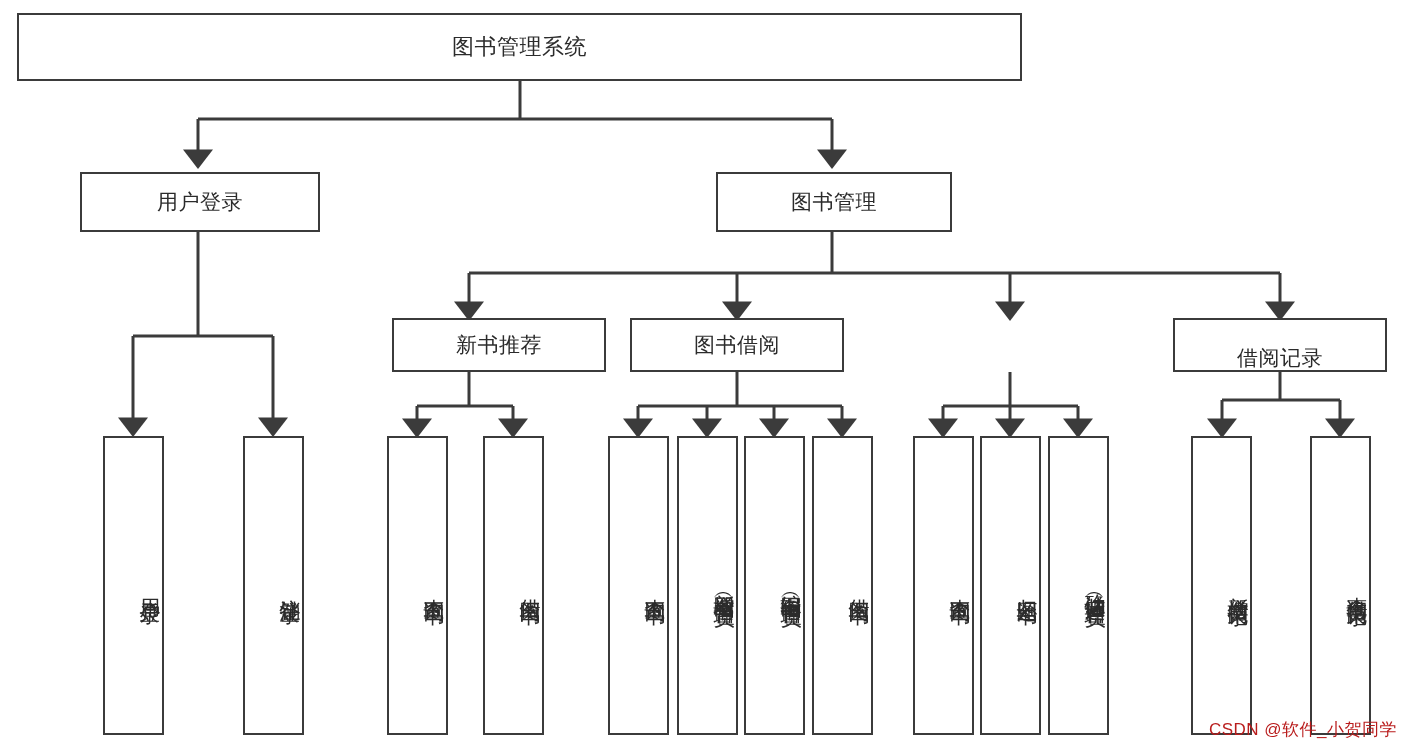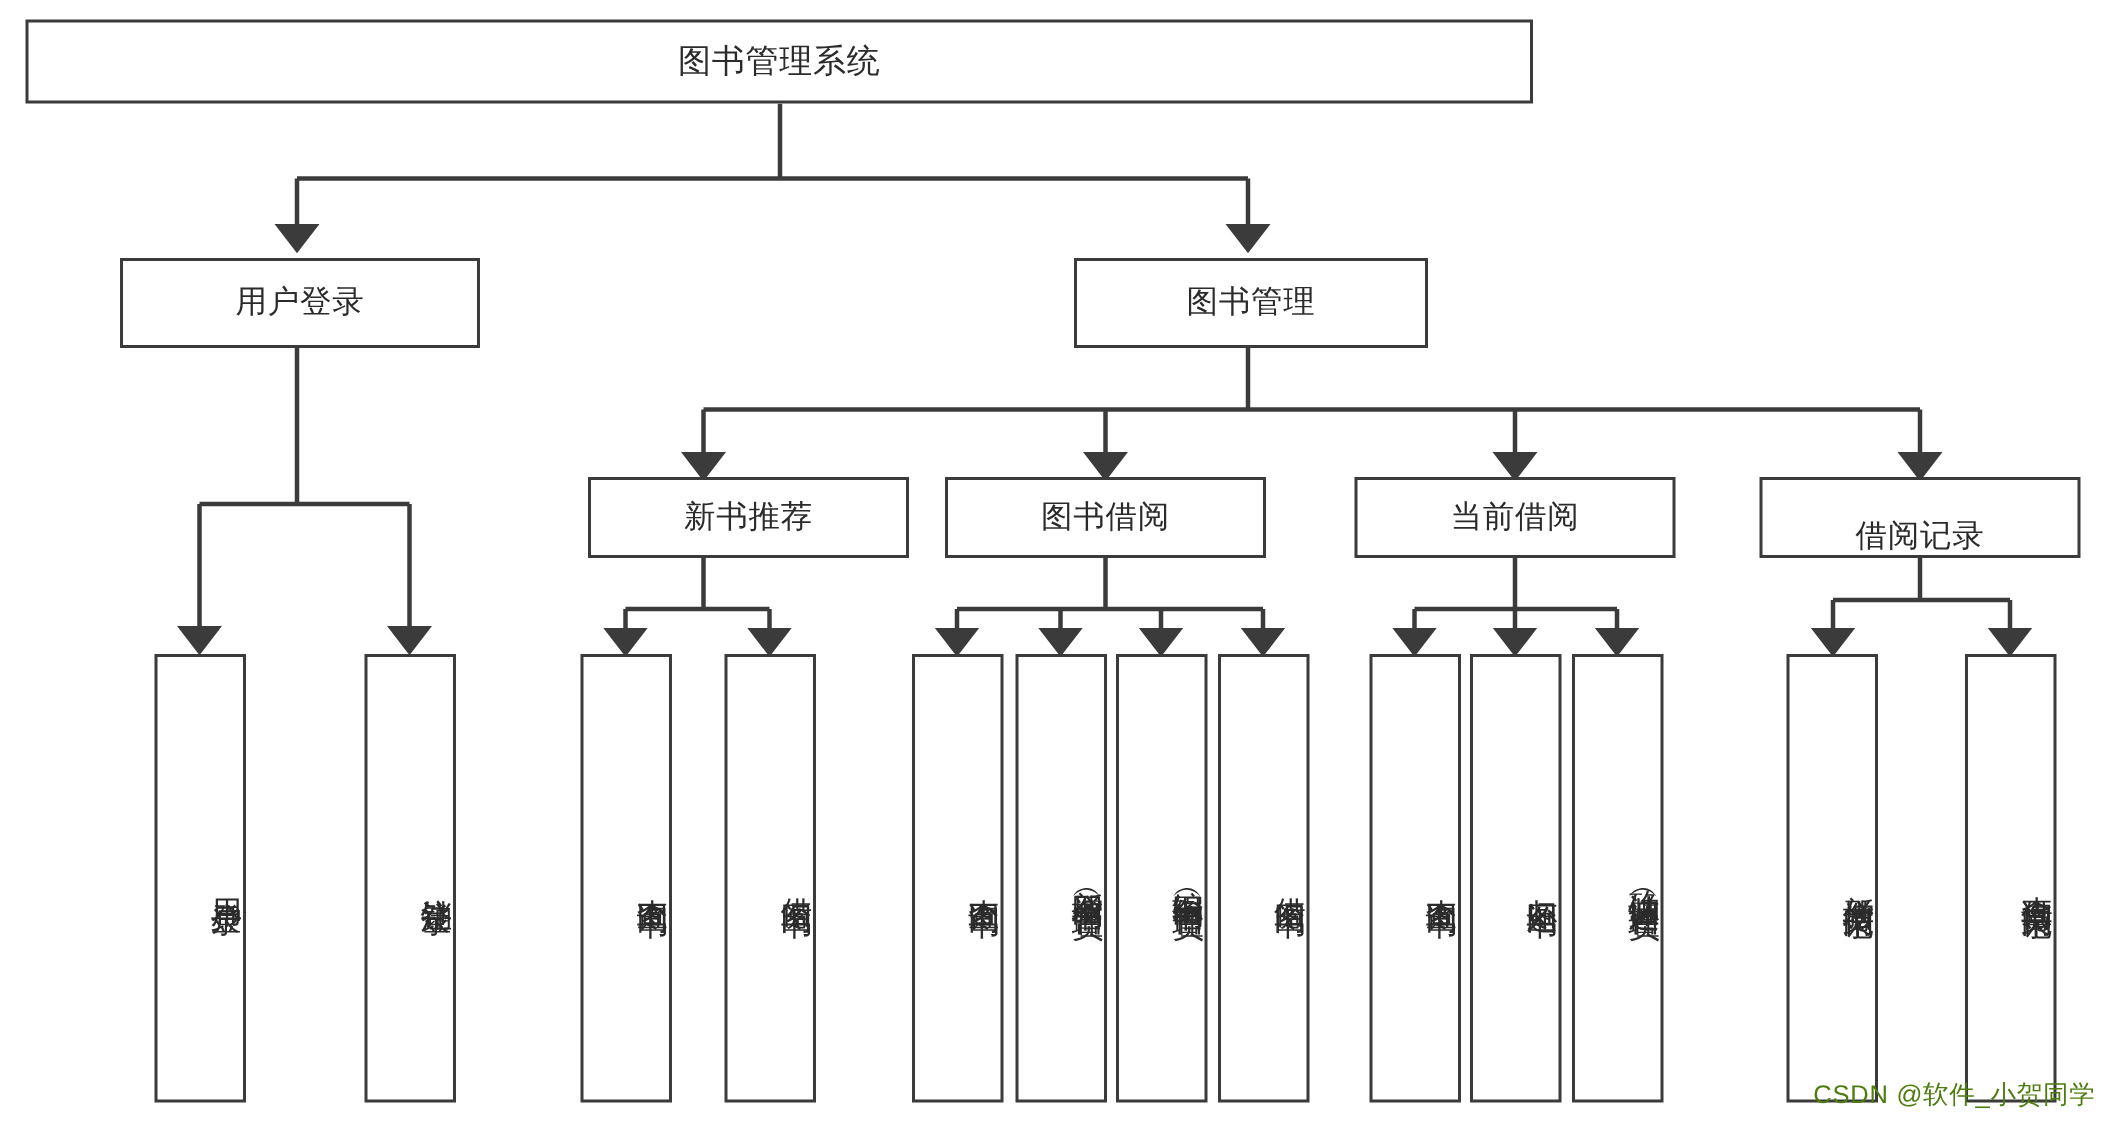--- a/index.html
+++ b/index.html
@@ -57,21 +57,21 @@
   .node-v .vlabel {
     writing-mode: vertical-rl;
     text-orientation: upright;
     white-space: nowrap;
   }
   #watermark {
     position: absolute;
     right: 8px;
     bottom: 6px;
     font-size: 17px;
-    color: #4d7c0f;
+    color: #b91c1c;
     letter-spacing: 0.5px;
     white-space: nowrap;
   }
 </style>
 </head>
 <body>
 
 <div id="canvas">
 
   <svg class="connectors" viewBox="0 0 1405 747" xmlns="http://www.w3.org/2000/svg">
@@ -117,43 +117,40 @@
       <path d="M1010,406 L1010,425" marker-end="url(#arrow)"></path>
       <path d="M1078,406 L1078,425" marker-end="url(#arrow)"></path>
 
       <path d="M1280,372 L1280,400"></path>
       <path d="M1222,400 L1340,400"></path>
       <path d="M1222,400 L1222,425" marker-end="url(#arrow)"></path>
       <path d="M1340,400 L1340,425" marker-end="url(#arrow)"></path>
     </g>
   </svg>
 
-  <div class="node node-h node-root" style="left:17px; top:13px; width:1005px; height:56px;">
+  <div class="node node-h node-root" style="left:17px; top:13px; width:1005px; height:68px;">
     <span>图书管理系统</span>
   </div>
 
   <div class="node node-h" style="left:80px; top:172px; width:240px; height:60px;">
     <span>用户登录</span>
   </div>
 
   <div class="node node-h" style="left:716px; top:172px; width:236px; height:60px;">
     <span>图书管理</span>
   </div>
 
   <div class="node node-h" style="left:362px; top:318px; width:214px; height:54px;margin-left:30px;">
     <span>新书推荐</span>
   </div>
 
   <div class="node node-h" style="left:630px; top:318px; width:214px; height:54px;justify-content:center;">
     <span>图书借阅</span>
   </div>
 
-  <div class="node node-h" style="left:903px; top:318px; width:214px; height:54px;">
-    <span>当前借阅</span>
-  </div>
 
   <div class="node node-h" style="left:1173px; top:318px; width:214px; height:54px;align-items:flex-end;">
     <span>借阅记录</span>
   </div>
 
   <div class="node node-v" style="left:103px; top:436px; width:61px; height:299px;">
     <span class="vlabel">用户登录</span>
   </div>
 
   <div class="node node-v" style="left:243px; top:436px; width:61px; height:299px;">

